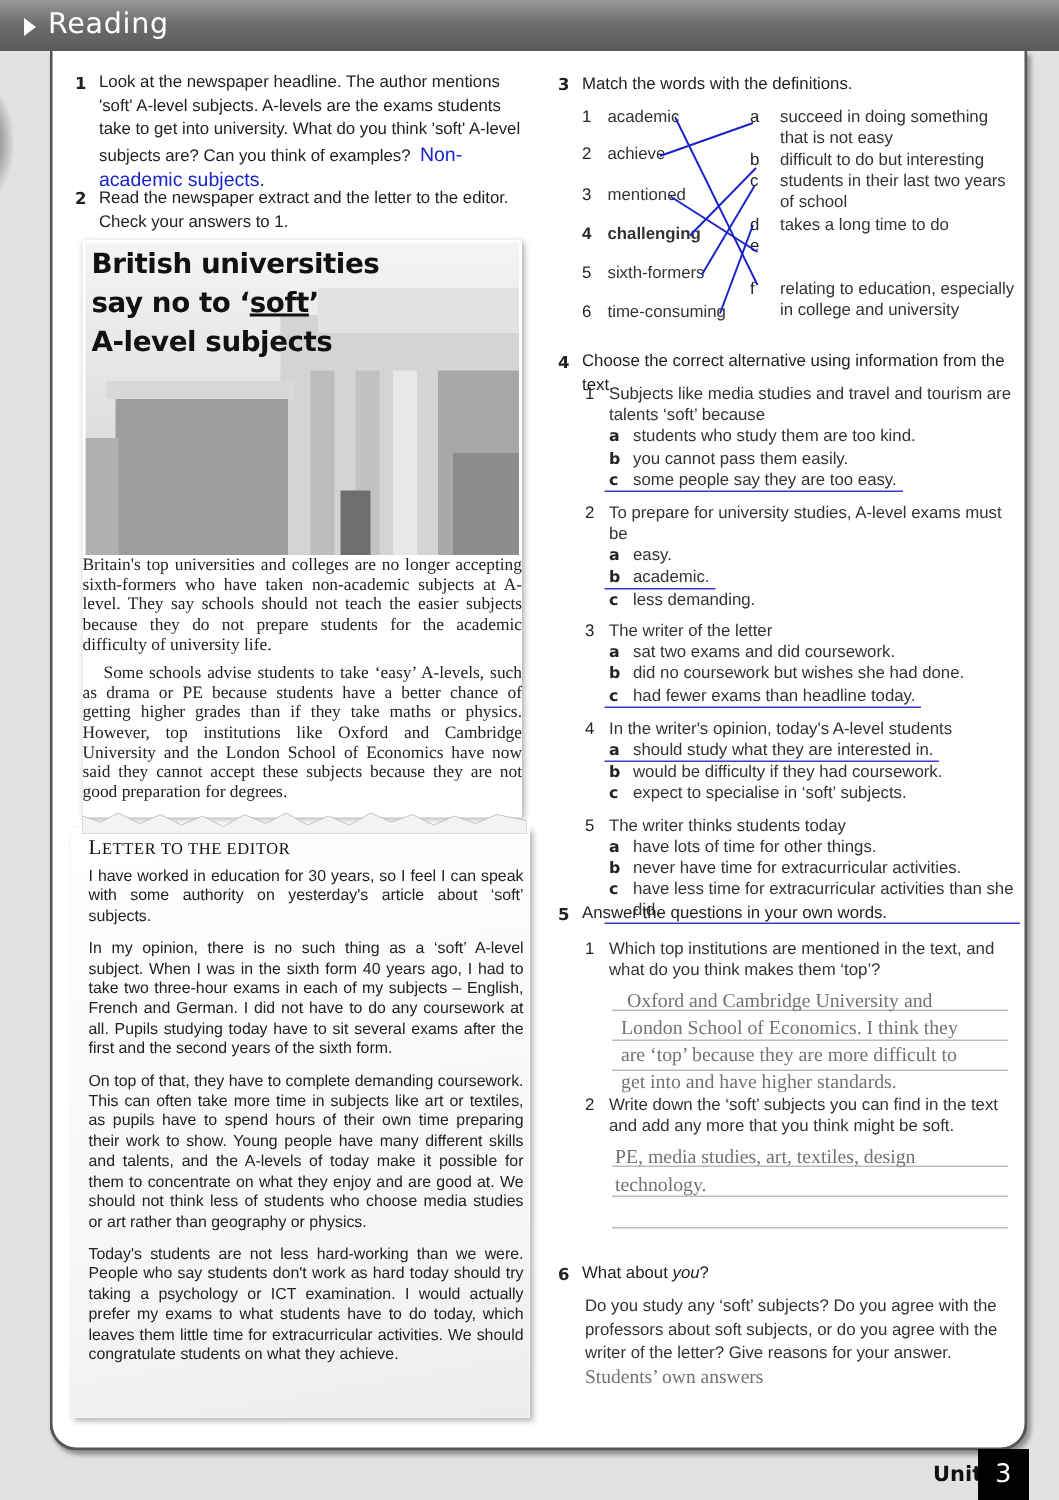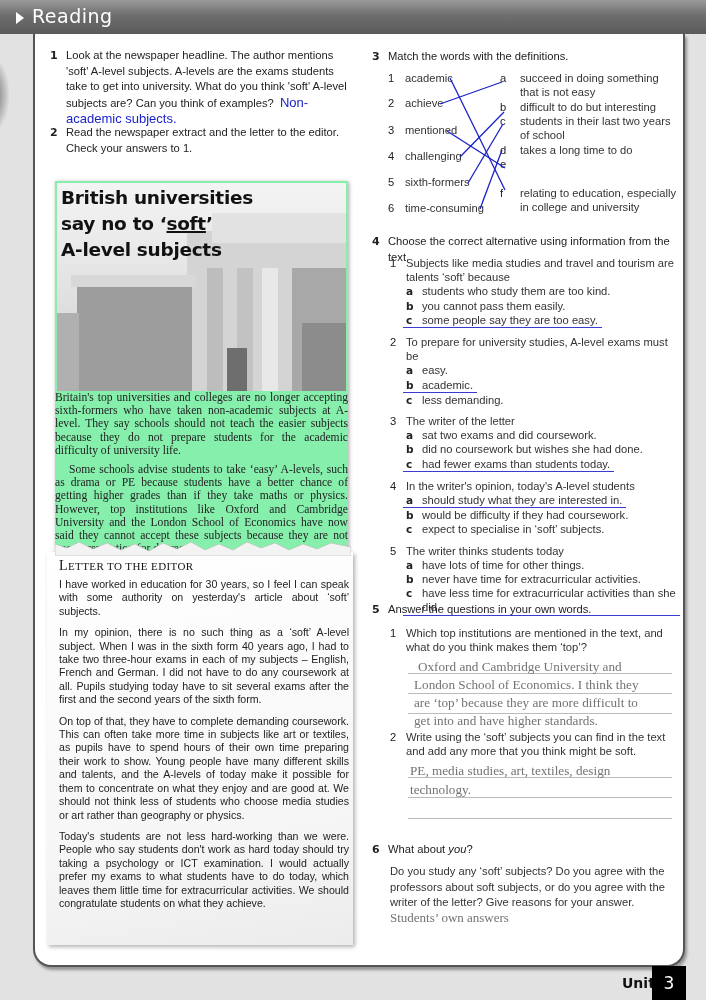--- a/index.html
+++ b/index.html
@@ -51,22 +51,22 @@
   }
 
   
   .ex { position: absolute; font-family: "Liberation Sans", sans-serif; font-size: 11.2px; line-height: 15.5px; color: #222; }
   .ex .num { position: absolute; left: 0; top: 0; font-weight: bold; font-family: "DejaVu Sans", sans-serif; font-size: 11px; }
   .ex .txt { margin-left: 16px; display: block; }
   .answer { color: #1a23c8; font-family: "Liberation Sans", sans-serif; }
 
   
   .news {
-    position: absolute; left: 55px; top: 181px; width: 293px; height: 385px;
-    background: #86efac;
+    position: absolute; left: 55px; top: 160px; width: 293px; height: 385px;
+    background: #ffffff;
     box-shadow: 1px 1px 4px rgba(0,0,0,0.35);
   }
   .news-photo {
     position: absolute; left: 2px; top: 2px; width: 289px; height: 208px;
     background: linear-gradient(180deg, #f4f4f4 0%, #e6e6e6 40%, #cfcfcf 100%);
     overflow: hidden;
   }
   .bldg { position: absolute; background: #c8c8c8; }
   .headline {
     position: absolute; left: 4px; top: 2px; width: 200px;
@@ -186,21 +186,21 @@
 </svg>
 
 <div class="ex" style="left:372px; top:49px; width:310px;">
   <span class="num">3</span>
   <span class="txt">Match the words with the definitions.</span>
 </div>
 <div class="match-left">
   <div class="row" style="top:0px;"><span class="n">1</span><span>academic</span></div>
   <div class="row" style="top:25px;"><span class="n">2</span><span>achieve</span></div>
   <div class="row" style="top:52px;"><span class="n">3</span><span>mentioned</span></div>
-  <div class="row" style="top:78px;"><span class="n">4</span><span>challenging</span></div>
+  <div class="row" style="top:78px;font-weight:bold;"><span class="n">4</span><span>challenging</span></div>
   <div class="row" style="top:104px;"><span class="n">5</span><span>sixth-formers</span></div>
   <div class="row" style="top:130px;"><span class="n">6</span><span>time-consuming</span></div>
 </div>
 <div class="match-right">
   <div class="row" style="top:0px;">
       <span class="l">a</span>
       <span class="d">succeed in doing something that is not easy</span>
     </div>
   <div class="row" style="top:29px;">
       <span class="l">b</span>
@@ -247,21 +247,21 @@
   <div class="group">
     <div class="q"><span class="qn">2</span><span>To prepare for university studies, A-level exams must be</span></div>
     <div class="opt"><span class="ol">a</span><span>easy.</span></div>
     <div class="opt sel"><span class="ol">b</span><span>academic.</span></div>
     <div class="opt"><span class="ol">c</span><span>less demanding.</span></div>
   </div>
   <div class="group">
     <div class="q"><span class="qn">3</span><span>The writer of the letter</span></div>
     <div class="opt"><span class="ol">a</span><span>sat two exams and did coursework.</span></div>
     <div class="opt"><span class="ol">b</span><span>did no coursework but wishes she had done.</span></div>
-    <div class="opt sel"><span class="ol">c</span><span>had fewer exams than students today.</span></div>
+    <div class="opt sel"><span class="ol">c</span><span>had fewer exams than headline today.</span></div>
   </div>
   <div class="group">
     <div class="q"><span class="qn">4</span><span>In the writer's opinion, today's A-level students</span></div>
     <div class="opt sel"><span class="ol">a</span><span>should study what they are interested in.</span></div>
     <div class="opt"><span class="ol">b</span><span>would be difficulty if they had coursework.</span></div>
     <div class="opt"><span class="ol">c</span><span>expect to specialise in ‘soft’ subjects.</span></div>
   </div>
   <div class="group">
     <div class="q"><span class="qn">5</span><span>The writer thinks students today</span></div>
     <div class="opt"><span class="ol">a</span><span>have lots of time for other things.</span></div>
@@ -279,21 +279,21 @@
 </div>
 <div class="ans-line" style="top:673px;"></div>
 <div class="ans-line" style="top:693px;"></div>
 <div class="ans-line" style="top:713px;"></div>
 <div class="ans-text" style="left:418px; top:659px;">Oxford and Cambridge University and</div>
 <div class="ans-text" style="left:414px; top:677px;">London School of Economics. I think they</div>
 <div class="ans-text" style="left:414px; top:695px;">are ‘top’ because they are more difficult to</div>
 <div class="ans-text" style="left:414px; top:713px;">get into and have higher standards.</div>
 
 <div class="mc" style="top:730px;">
-  <div class="q"><span class="qn">2</span><span>Write using the ‘soft’ subjects you can find in the text and add any more that you think might be soft.</span></div>
+  <div class="q"><span class="qn">2</span><span>Write down the ‘soft’ subjects you can find in the text and add any more that you think might be soft.</span></div>
 </div>
 <div class="ans-line" style="top:777px;"></div>
 <div class="ans-line" style="top:797px;"></div>
 <div class="ans-line" style="top:818px;"></div>
 <div class="ans-text" style="left:410px; top:763px;">PE, media studies, art, textiles, design</div>
 <div class="ans-text" style="left:410px; top:782px;">technology.</div>
 
 <div class="ex" style="left:372px; top:842px; width:310px;">
   <span class="num">6</span>
   <span class="txt"><span>What about </span><em>you</em><span>?</span></span>

